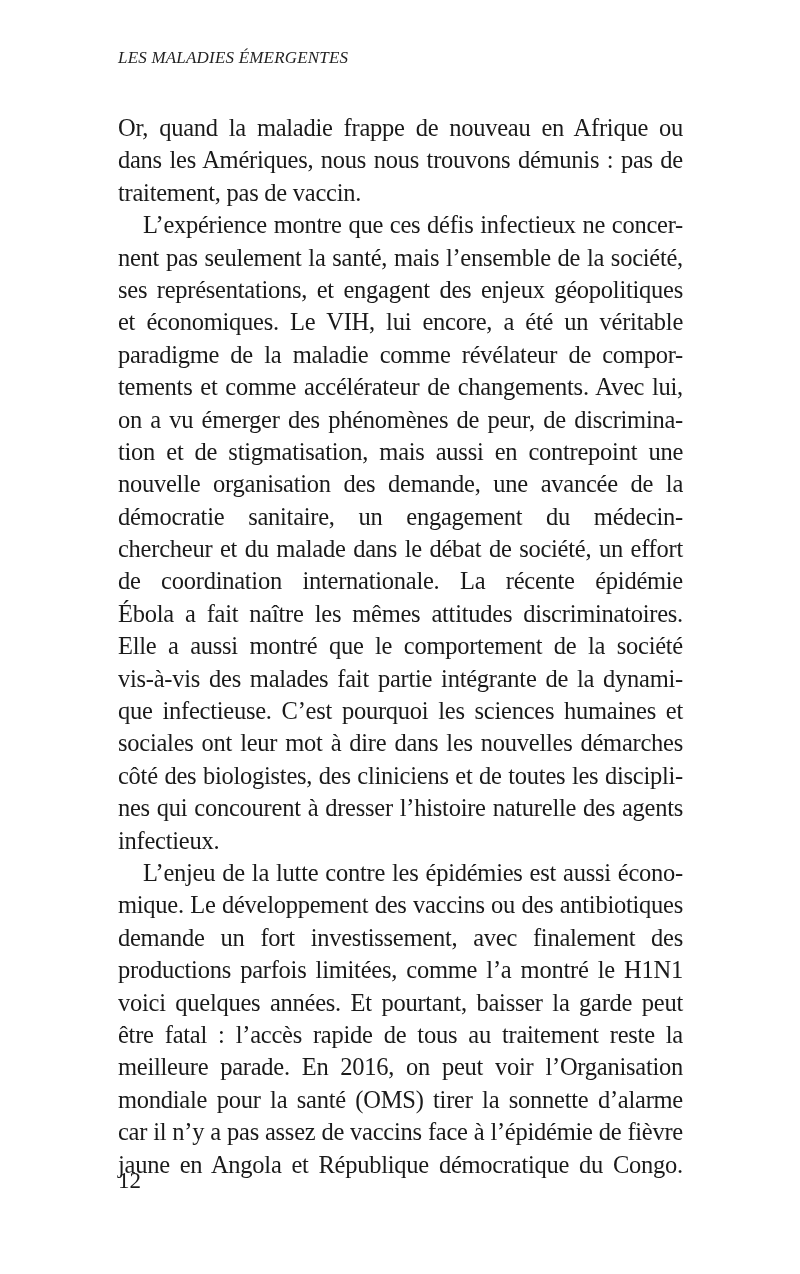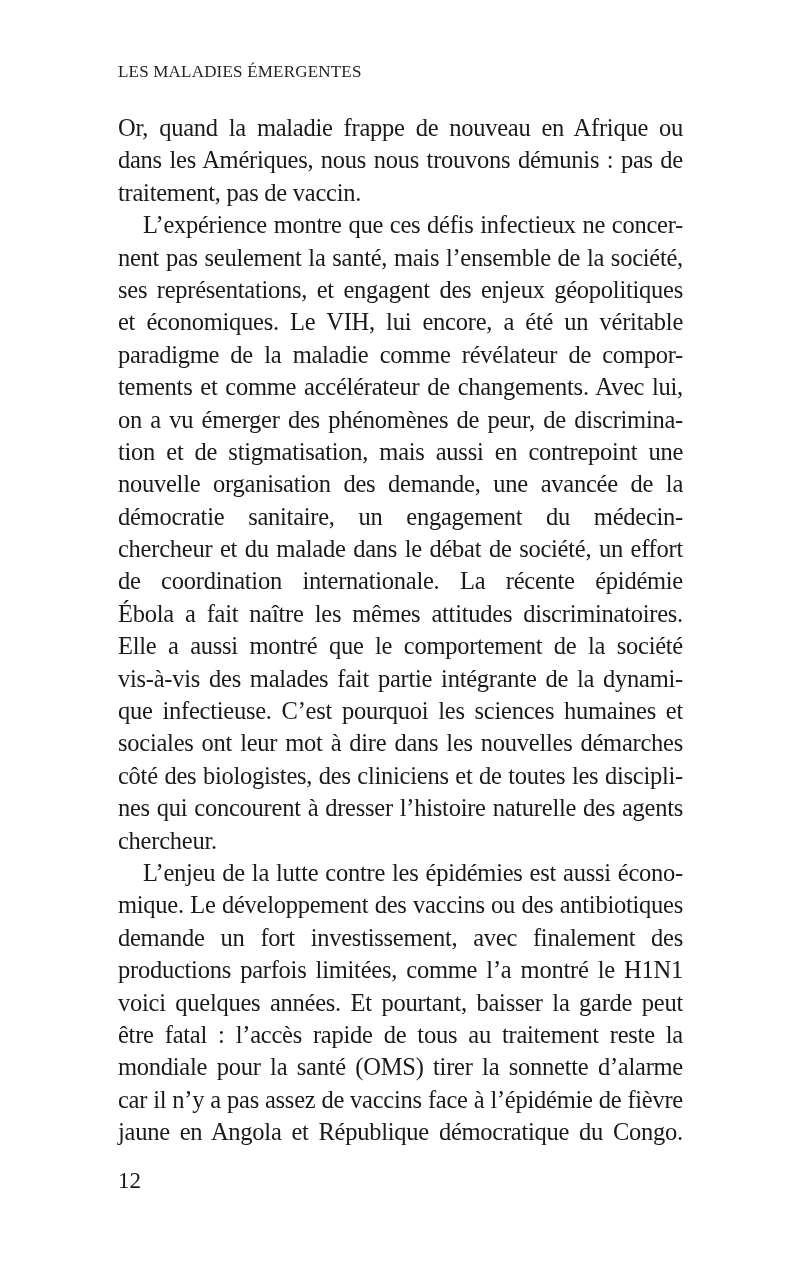--- a/index.html
+++ b/index.html
@@ -18,24 +18,25 @@
     .page {
       position: absolute;
       left: 0;
       top: 0;
       width: 800px;
       height: 1274px;
     }
     .running-header {
       position: absolute;
       left: 118px;
-      top: 62px;
+      top: 48px;
       font-size: 17px;
       letter-spacing: 0.2px;
       color: #222;
+      font-style: italic;
     }
     .body-text {
       position: absolute;
       left: 118px;
       top: 112px;
       width: 565px;
     }
     .line {
       display: block;
       height: 32.4px;
@@ -88,30 +89,31 @@
       <span class="line">démocratie sanitaire, un engagement du médecin-</span>
       <span class="line">chercheur et du malade dans le débat de société, un effort</span>
       <span class="line">de coordination internationale. La récente épidémie</span>
       <span class="line">Ébola a fait naître les mêmes attitudes discriminatoires.</span>
       <span class="line">Elle a aussi montré que le comportement de la société</span>
       <span class="line">vis-à-vis des malades fait partie intégrante de la dynami-</span>
       <span class="line">que infectieuse. C’est pourquoi les sciences humaines et</span>
       <span class="line">sociales ont leur mot à dire dans les nouvelles démarches</span>
       <span class="line">côté des biologistes, des cliniciens et de toutes les discipli-</span>
       <span class="line">nes qui concourent à dresser l’histoire naturelle des agents</span>
-      <span class="line last">chercheur.</span>
+      <span class="line last">infectieux.</span>
     </div>
 
     <div>
       <span class="line indent">L’enjeu de la lutte contre les épidémies est aussi écono-</span>
       <span class="line">mique. Le développement des vaccins ou des antibiotiques</span>
       <span class="line">demande un fort investissement, avec finalement des</span>
       <span class="line">productions parfois limitées, comme l’a montré le H1N1</span>
       <span class="line">voici quelques années. Et pourtant, baisser la garde peut</span>
       <span class="line">être fatal : l’accès rapide de tous au traitement reste la</span>
+      <span class="line">meilleure parade. En 2016, on peut voir l’Organisation</span>
       <span class="line">mondiale pour la santé (OMS) tirer la sonnette d’alarme</span>
       <span class="line">car il n’y a pas assez de vaccins face à l’épidémie de fièvre</span>
       <span class="line">jaune en Angola et République démocratique du Congo.</span>
     </div>
 
   </div>
 
   <div class="page-number">12</div>
 
 </div>

